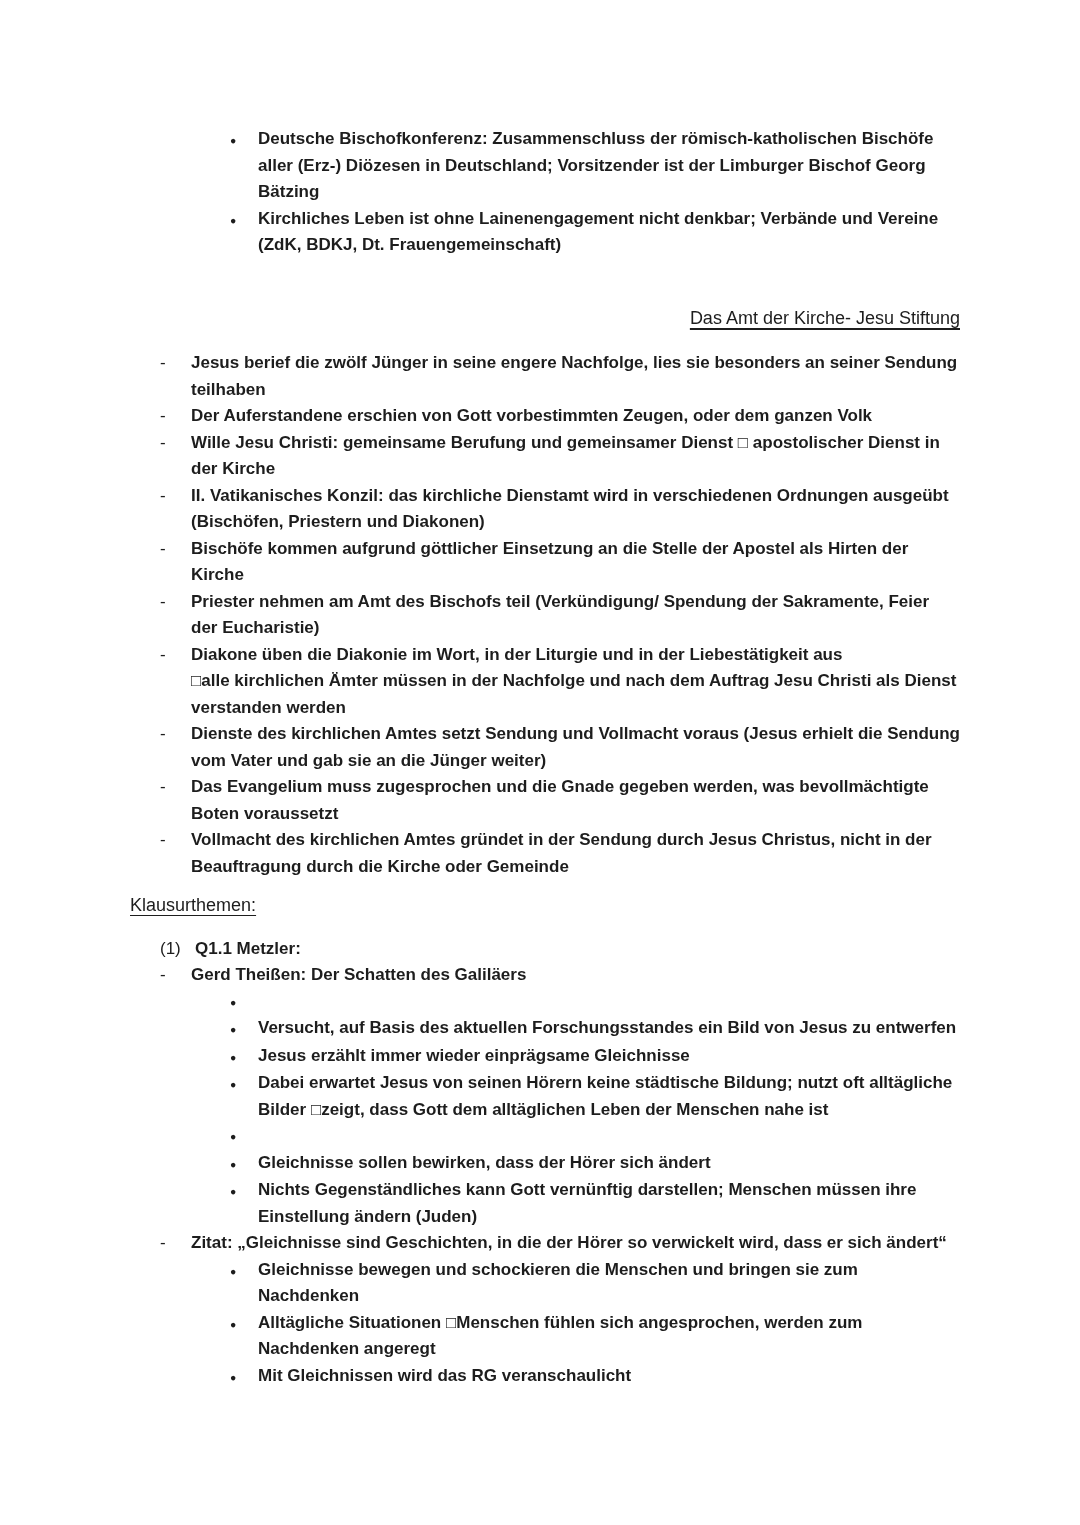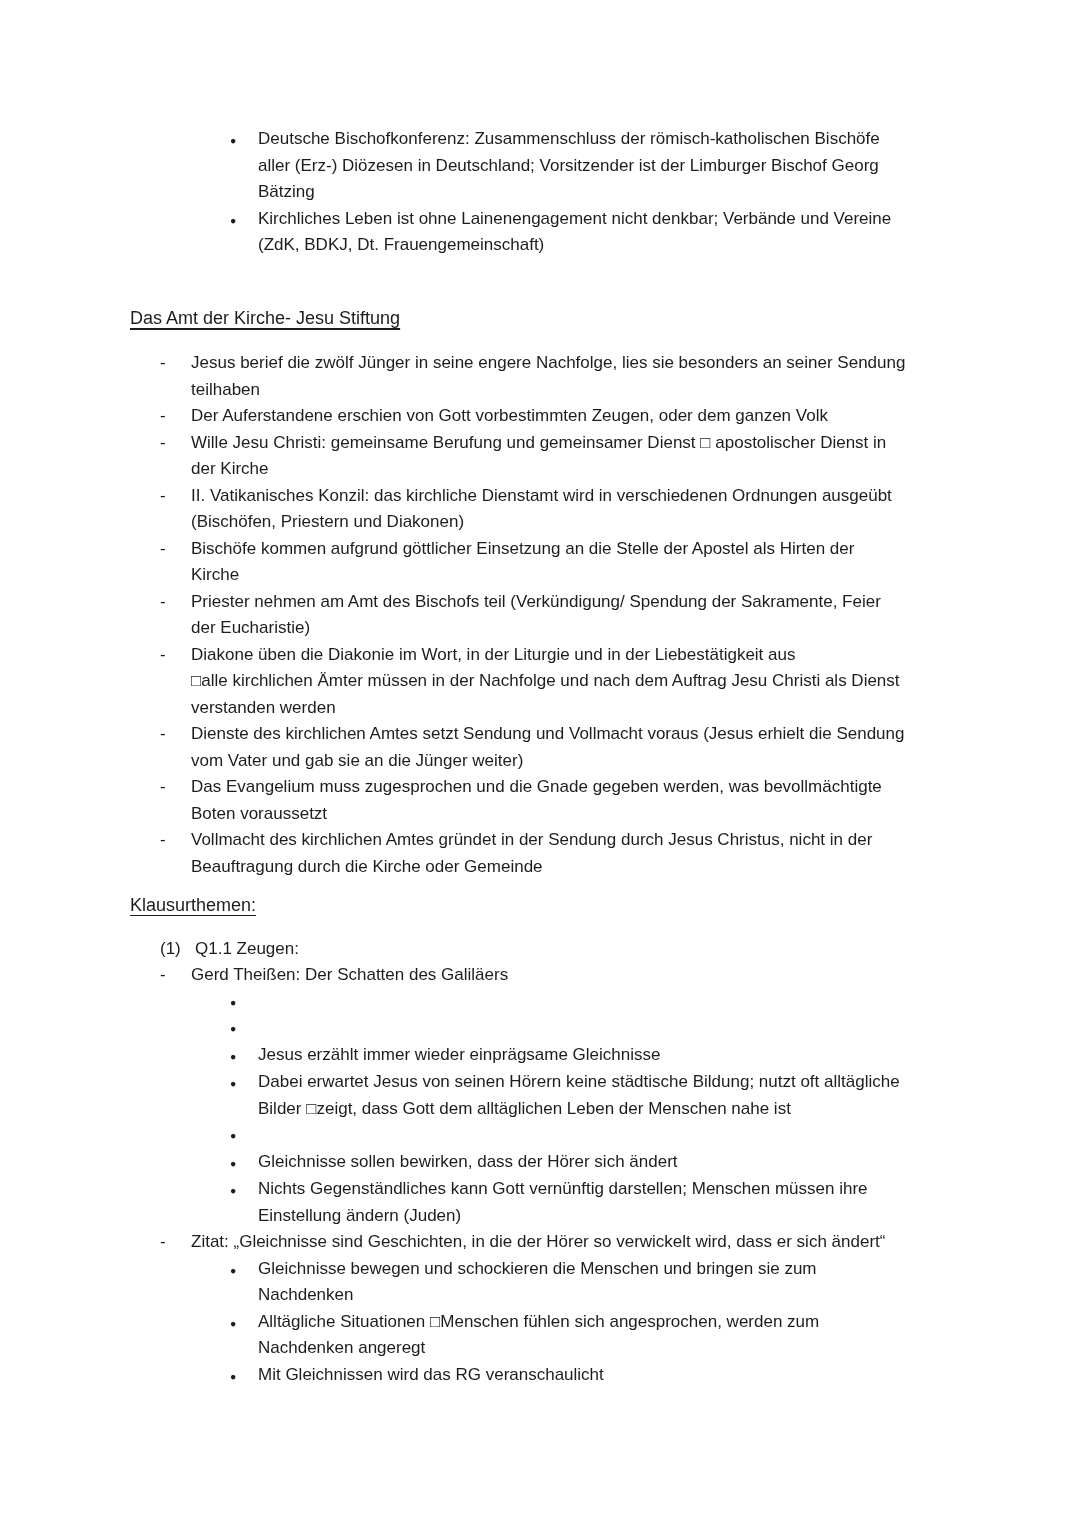--- a/index.html
+++ b/index.html
@@ -19,20 +19,21 @@
     height: 1525px;
     padding: 126px 120px 0 130px;
   }
   .row {
     display: flex;
     align-items: baseline;
   }
   .row .text {
     flex: 1;
     white-space: pre-line; 
+    font-weight: bold;
   }
   
   .lvl-bullet { padding-left: 100px; }
   .lvl-bullet .marker {
     width: 28px;
     flex: 0 0 28px;
     font-size: 10.5px;
   }
   
   .lvl-dash { padding-left: 30px; }
@@ -46,21 +47,21 @@
     width: 35px;
     flex: 0 0 35px;
   }
   .heading {
     font-size: 18px;
     font-weight: 400;
     text-decoration: underline;
     text-decoration-thickness: 1.5px;
     text-underline-offset: 4px;
   }
-  .heading-amt { margin: 46px 0 19px 0; }
+  .heading-amt { margin: 46px 0 19px 0; text-align: right; }
   .heading-klausur { margin: 12px 0 17px 0; text-decoration: underline; }
 </style>
 </head>
 <body>
 
 <div class="page">
 
   <div class="row lvl-bullet">
     <span class="marker">●</span>
     <span class="text">Deutsche Bischofkonferenz: Zusammenschluss der römisch-katholischen Bischöfe
@@ -123,31 +124,32 @@
   <div class="row lvl-dash">
     <span class="marker">-</span>
     <span class="text">Vollmacht des kirchlichen Amtes gründet in der Sendung durch Jesus Christus, nicht in der
 Beauftragung durch die Kirche oder Gemeinde</span>
   </div>
 
   <div class="heading heading-klausur">Klausurthemen:</div>
 
   <div class="row lvl-num">
     <span class="marker">(1)</span>
-    <span class="text">Q1.1 Zeugen:</span>
+    <span class="text">Q1.1 Metzler:</span>
   </div>
   <div class="row lvl-dash">
     <span class="marker">-</span>
     <span class="text">Gerd Theißen: Der Schatten des Galiläers</span>
   </div>
   <div class="row lvl-bullet">
     <span class="marker">●</span>
   </div>
   <div class="row lvl-bullet">
     <span class="marker">●</span>
+    <span class="text">Versucht, auf Basis des aktuellen Forschungsstandes ein Bild von Jesus zu entwerfen</span>
   </div>
   <div class="row lvl-bullet">
     <span class="marker">●</span>
     <span class="text">Jesus erzählt immer wieder einprägsame Gleichnisse</span>
   </div>
   <div class="row lvl-bullet">
     <span class="marker">●</span>
     <span class="text">Dabei erwartet Jesus von seinen Hörern keine städtische Bildung; nutzt oft alltägliche
 Bilder □zeigt, dass Gott dem alltäglichen Leben der Menschen nahe ist</span>
   </div>

